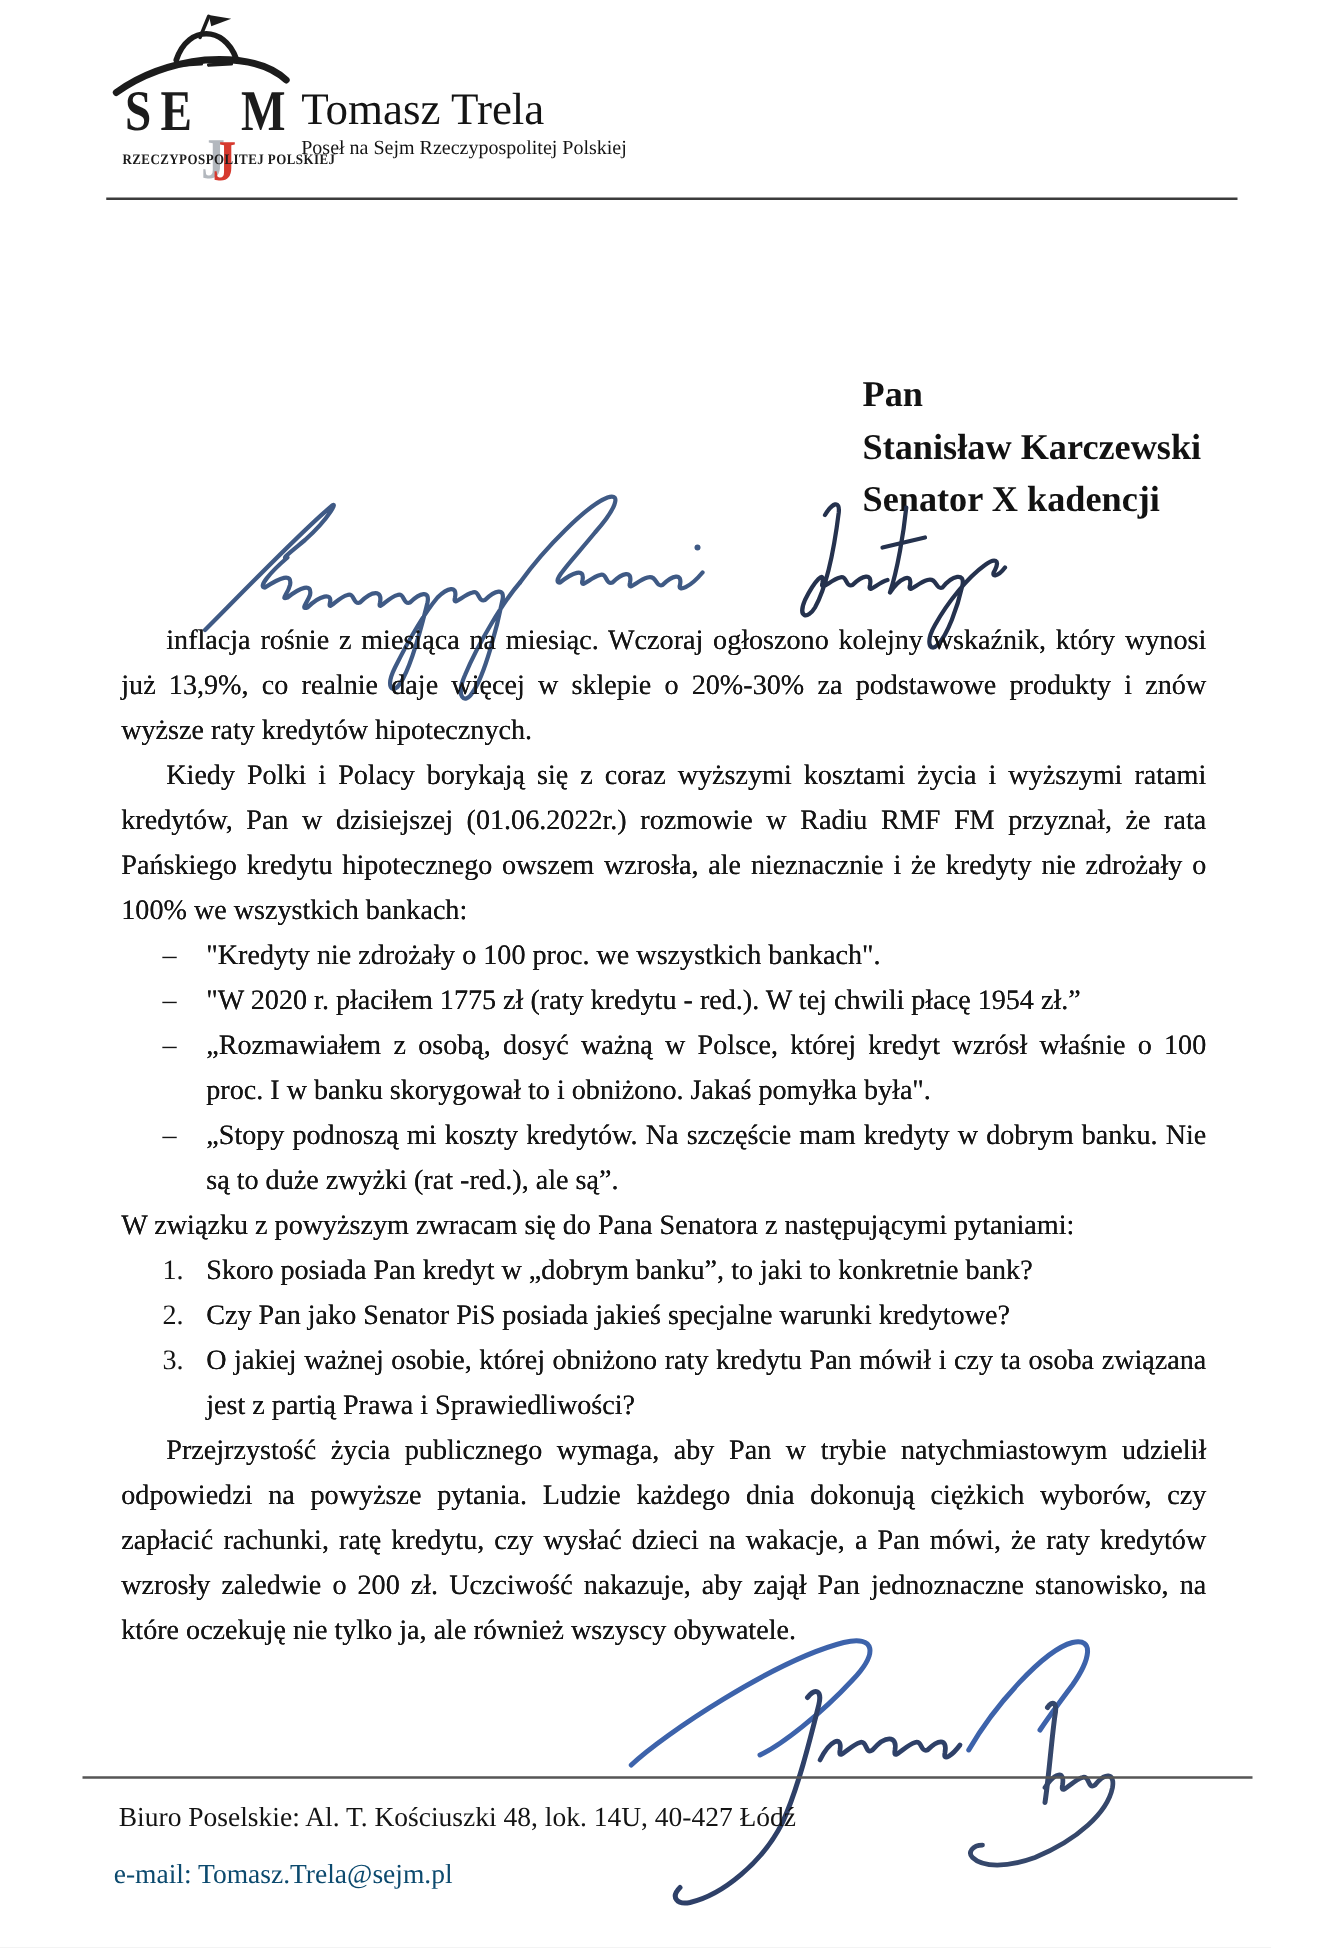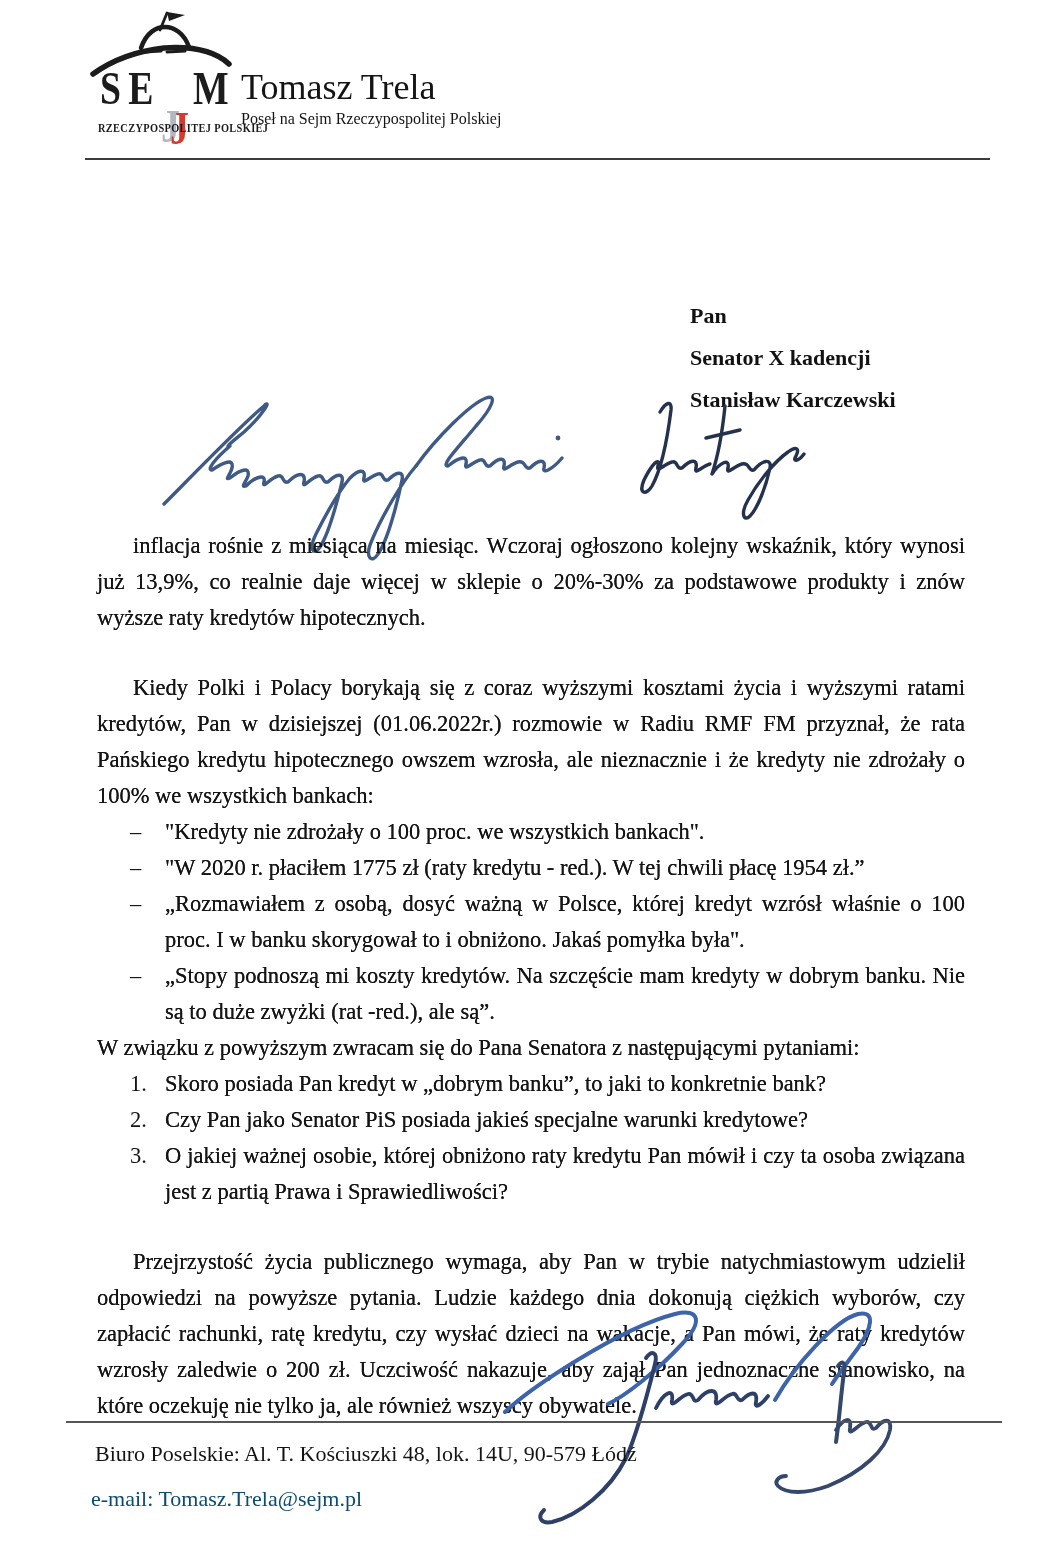--- a/index.html
+++ b/index.html
@@ -28,29 +28,29 @@
     position:absolute;left:10px;top:116px;
     font-size:11.5px;font-weight:bold;letter-spacing:0.4px;
     transform:scaleX(0.9);transform-origin:left top;
     white-space:nowrap;color:#1b1b1b;
   }
   .deputy-name{position:absolute;left:241px;top:66px;font-size:36px;color:#141414;}
   .deputy-title{position:absolute;left:241px;top:110px;font-size:16px;color:#141414;}
   .header-rule{position:absolute;left:85px;top:158px;width:905px;height:2px;background:#3c3c3c;}
   
   .date-line{position:absolute;left:708px;top:192px;font-size:24.5px;white-space:pre;color:#141414;}
-  .addressee{position:absolute;left:690px;top:295px;font-size:22px;font-weight:bold;line-height:42px;color:#121212;}
+  .addressee{position:absolute;left:690px;top:295px;font-size:29px;font-weight:bold;line-height:42px;color:#121212;}
   
   .letter-body{
     position:absolute;left:97px;top:494px;width:868px;
     font-size:22.5px;line-height:36px;text-align:justify;
     color:#151515;text-shadow:0 0 0.5px currentColor;
   }
   .letter-body p{margin:0;}
-  p.indent{text-indent:36px;margin-top:34px;}
+  p.indent{text-indent:36px;}
   ul.quotes,ol.questions{list-style:none;margin:0;padding:0;}
   ul.quotes li,ol.questions li{position:relative;padding-left:68px;text-align:justify;}
   .marker{position:absolute;left:33px;top:0;text-shadow:none;}
   
   .ink{position:absolute;pointer-events:none;}
   
   .footer-rule{position:absolute;left:66px;top:1421px;width:936px;height:2px;background:#565656;}
   .footer-office{position:absolute;left:95px;top:1441px;font-size:22px;color:#141414;}
   .footer-email{position:absolute;left:91px;top:1486px;font-size:22px;color:#0c4a6e;}
 </style>
@@ -76,22 +76,22 @@
     <div class="logo-caption">RZECZYPOSPOLITEJ POLSKIEJ</div>
   </div>
 
   <div class="deputy-name">Tomasz Trela</div>
   <div class="deputy-title">Poseł na Sejm Rzeczypospolitej Polskiej</div>
   <div class="header-rule"></div>
 
 
   <div class="addressee">
     <div>Pan</div>
+    <div>Stanisław Karczewski</div>
     <div>Senator X kadencji</div>
-    <div>Stanisław Karczewski</div>
   </div>
 
   <svg class="ink" style="left:140px;top:382px;" width="740" height="195" viewBox="0 0 740 195">
     <g fill="none" stroke="#3f5a85" stroke-width="3.4" stroke-linecap="round" stroke-linejoin="round">
       <path d="M 24 122 C 48 98, 102 42, 124 24 C 132 16, 124 32, 104 50 C 92 60, 84 66, 90 64 C 76 76, 66 88, 72 88 C 84 80, 94 76, 92 86 C 90 94, 84 98, 90 96 C 100 88, 110 84, 108 94 C 106 100, 100 106, 106 104 C 116 94, 126 92, 124 100 C 122 108, 130 96, 138 94 C 144 92, 142 102, 148 100 C 158 90, 166 90, 164 100 C 162 108, 170 96, 178 94 C 184 92, 182 102, 188 100 C 196 92, 204 90, 202 100 C 198 116, 190 150, 180 165 C 174 174, 168 168, 176 152 C 186 132, 200 108, 210 96 C 218 88, 226 86, 224 96 C 222 104, 230 94, 238 92 C 244 90, 242 100, 248 98 C 256 90, 264 88, 262 98 C 258 118, 248 158, 238 172 C 232 182, 224 176, 232 158 C 242 134, 262 100, 276 84"></path>
       <path d="M 276 84 C 296 56, 330 22, 346 16 C 358 12, 352 26, 336 44 C 318 66, 300 84, 308 84 C 318 76, 328 72, 326 82 C 324 90, 332 80, 340 78 C 346 76, 344 86, 350 84 C 358 76, 366 74, 364 84 C 362 92, 370 82, 378 80 C 386 78, 384 88, 390 86 C 398 78, 406 76, 404 86 C 402 92, 412 88, 422 76"></path>
       <circle cx="418" cy="56" r="2.4" fill="#3f5a85" stroke="none"></circle>
     </g>
     <g fill="none" stroke="#25324e" stroke-width="3.4" stroke-linecap="round" stroke-linejoin="round">
       <path d="M 520 30 C 526 20, 532 18, 531 28 C 528 52, 522 86, 512 104 C 506 114, 498 112, 504 98 C 512 82, 520 74, 518 84 C 516 92, 524 82, 532 80 C 538 78, 536 88, 542 86 C 550 78, 558 76, 556 86 C 554 94, 562 84, 570 82"></path>
@@ -148,16 +148,16 @@
       <path stroke="#3d63ab" stroke-width="4" d="M 45 132 C 70 108, 160 48, 215 34 C 240 28, 243 42, 222 64 C 196 92, 165 116, 148 124"></path>
       <path stroke="#2e4068" stroke-width="4" d="M 186 78 C 192 70, 198 72, 195 84 C 188 112, 178 152, 166 178 C 150 210, 118 236, 92 242 C 82 244, 76 238, 84 230"></path>
       <path stroke="#2e4068" stroke-width="3.8" d="M 196 128 C 204 112, 214 108, 212 120 C 210 130, 220 116, 228 114 C 234 112, 232 124, 238 120 C 248 108, 258 108, 256 120 C 254 130, 264 116, 272 114 C 278 112, 276 122, 282 120 C 290 112, 298 110, 296 122 C 294 130, 302 124, 308 116"></path>
       <path stroke="#3d63ab" stroke-width="4" d="M 315 120 C 335 85, 375 40, 398 34 C 416 30, 412 48, 398 68 C 386 84, 376 98, 372 104"></path>
       <path stroke="#35476b" stroke-width="4" d="M 378 86 C 382 80, 386 82, 384 92 C 381 114, 379 142, 376 162"></path>
       <path stroke="#35476b" stroke-width="3.8" d="M 376 150 C 384 138, 392 136, 390 148 C 388 158, 398 144, 406 142 C 412 140, 410 152, 416 148 C 424 138, 432 138, 430 150 C 426 170, 402 192, 368 206 C 346 214, 326 214, 318 206 C 314 202, 318 196, 326 196"></path>
     </g>
   </svg>
 
   <div class="footer-rule"></div>
-  <div class="footer-office">Biuro Poselskie: Al. T. Kościuszki 48, lok. 14U, 90-579 Łódź</div>
+  <div class="footer-office">Biuro Poselskie: Al. T. Kościuszki 48, lok. 14U, 40-427 Łódź</div>
   <div class="footer-email">e-mail: Tomasz.Trela@sejm.pl</div>
 
 </div>
 
 </body></html>

